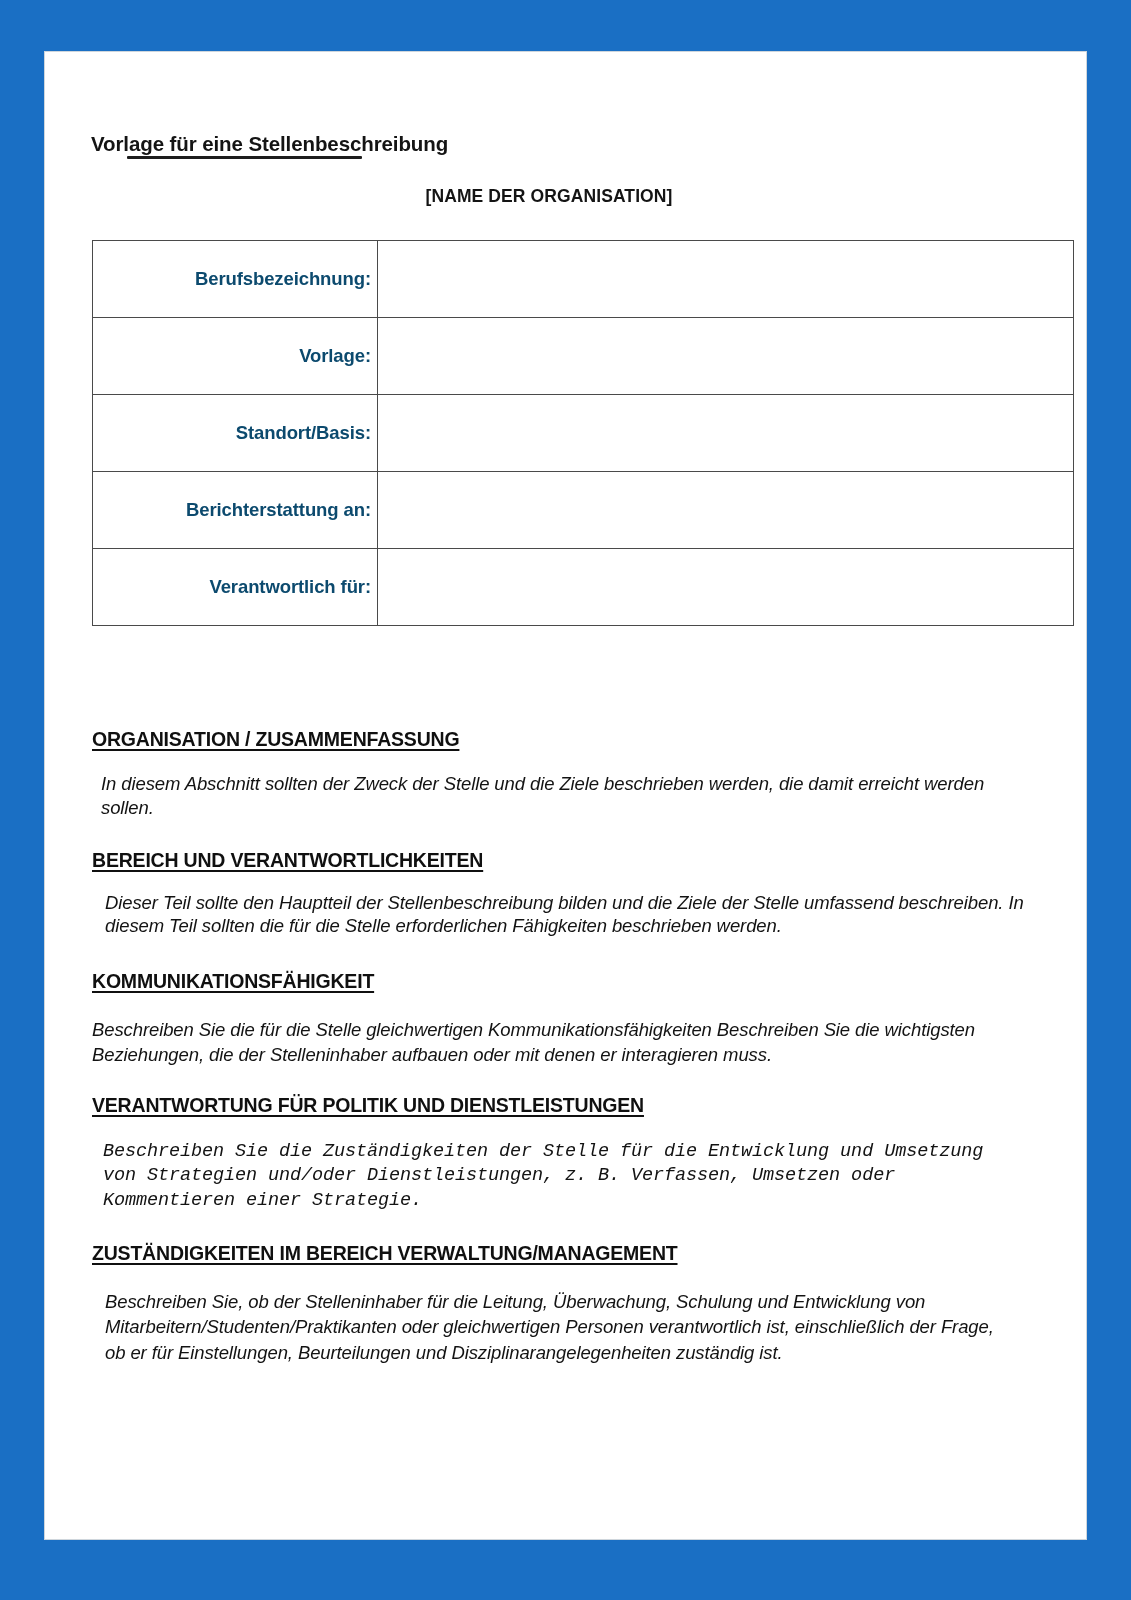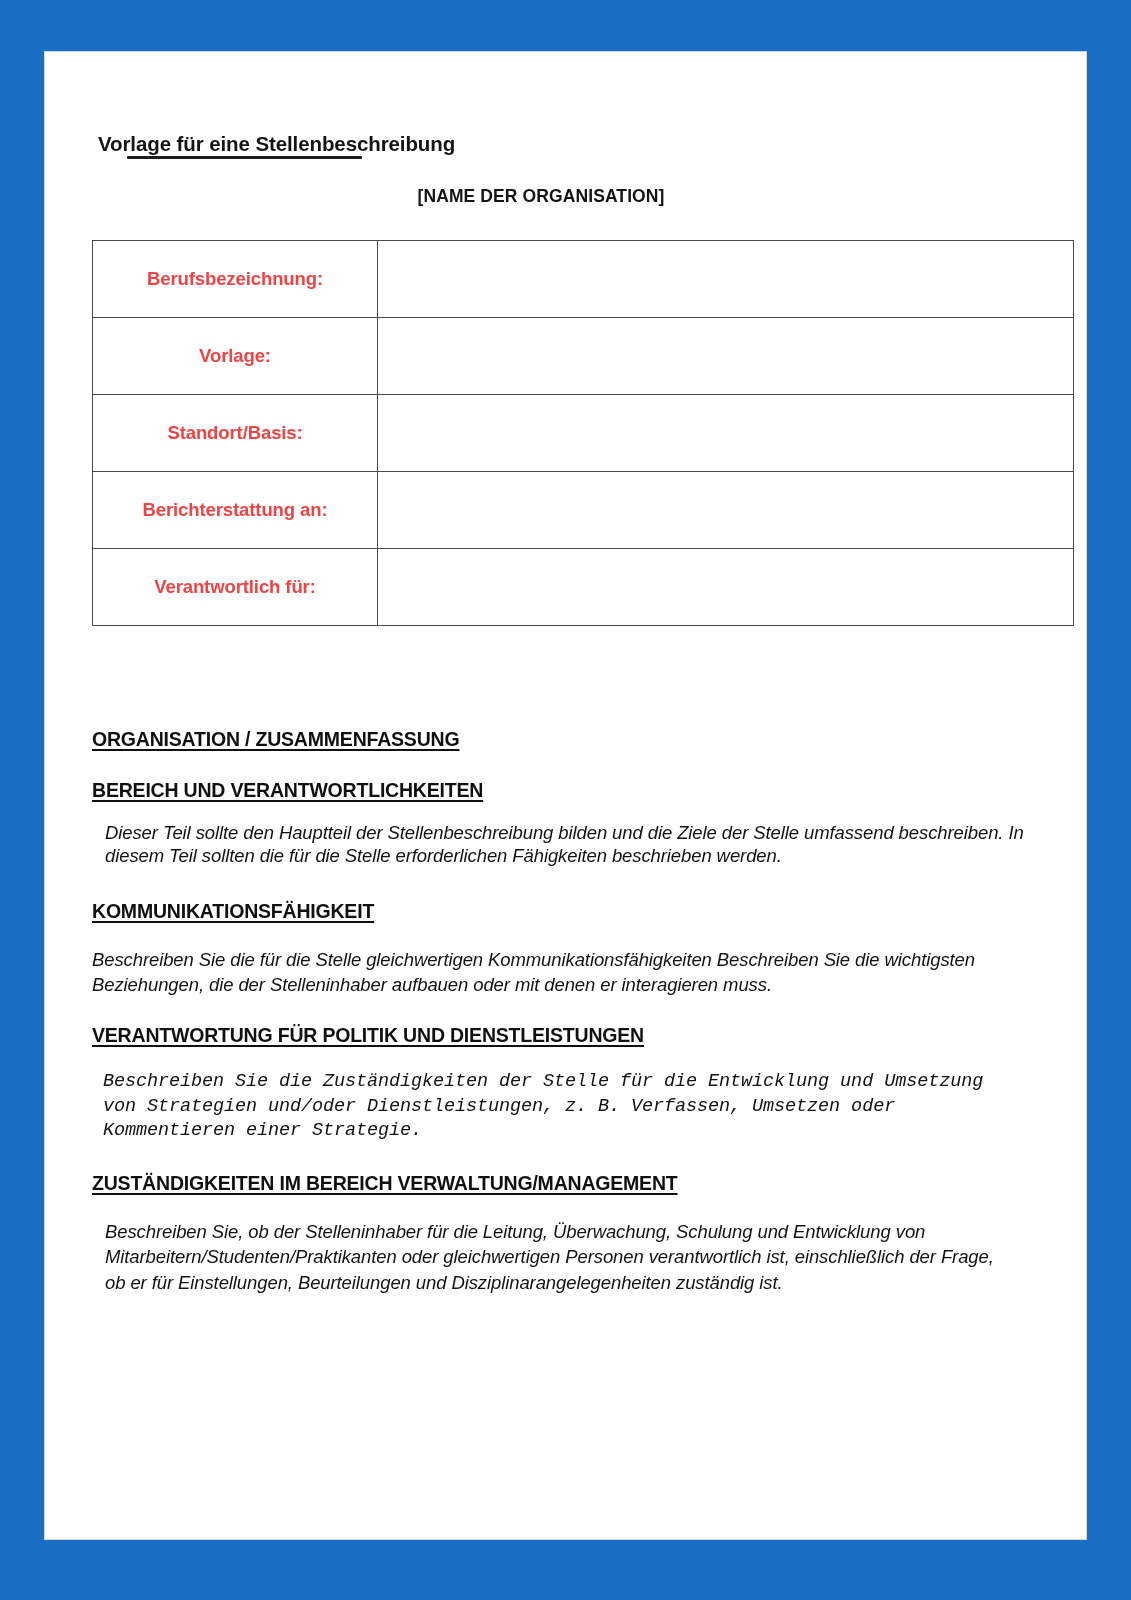--- a/index.html
+++ b/index.html
@@ -32,42 +32,42 @@
     width: 1041px;
     height: 1487px;
     background: #ffffff;
     box-shadow: 0 0 0 1px #cfd6dc;
     overflow: hidden;
   }
 
   
   .doc-title {
     position: absolute;
-    left: 53px;
+    left: 46px;
     top: 80px;
     font-size: 20.5px;
     font-weight: bold;
     color: #141414;
     letter-spacing: -0.1px;
     white-space: nowrap;
   }
   
   .title-underline {
     position: absolute;
     left: 82px;
     top: 104px;
     width: 235px;
     height: 3px;
     background: #1d1d1d;
     border-radius: 1px;
   }
 
   .org-name {
     position: absolute;
-    left: 8px;
+    left: 16px;
     top: 134px;
     width: 976px;
     text-align: center;
     font-size: 17.5px;
     font-weight: bold;
     color: #141414;
     letter-spacing: 0.1px;
   }
 
   
@@ -80,24 +80,24 @@
     table-layout: fixed;
   }
   #info-table td {
     border: 1.6px solid #4a4a4a;
     height: 76px;
     padding: 0 6px;
     vertical-align: middle;
   }
   #info-table td.label-cell {
     width: 272px;
-    text-align: center;
+    text-align: right;
     font-size: 18.5px;
     font-weight: bold;
-    color: #ef4444;
+    color: #0c4a6e;
     letter-spacing: -0.1px;
   }
   #info-table td.value-cell {
     width: 683px;
     font-size: 18px;
     color: #121212;
   }
 
   
   #sections {
@@ -179,20 +179,21 @@
           <td class="label-cell">Verantwortlich für:</td>
           <td class="value-cell"></td>
         </tr>
       </tbody>
     </table>
 
     <div id="sections">
 
       <div class="section sec-purpose">
         <div class="section-heading">ORGANISATION / ZUSAMMENFASSUNG</div>
+        <div class="section-body">In diesem Abschnitt sollten der Zweck der Stelle und die Ziele beschrieben werden, die damit erreicht werden sollen.</div>
       </div>
 
       <div class="section sec-duties">
         <div class="section-heading">BEREICH UND VERANTWORTLICHKEITEN</div>
         <div class="section-body">Dieser Teil sollte den Hauptteil der Stellenbeschreibung bilden und die Ziele der Stelle umfassend beschreiben. In diesem Teil sollten die für die Stelle erforderlichen Fähigkeiten beschrieben werden.</div>
       </div>
 
       <div class="section sec-comms">
         <div class="section-heading">KOMMUNIKATIONSFÄHIGKEIT</div>
         <div class="section-body">Beschreiben Sie die für die Stelle gleichwertigen Kommunikationsfähigkeiten Beschreiben Sie die wichtigsten Beziehungen, die der Stelleninhaber aufbauen oder mit denen er interagieren muss.</div>

